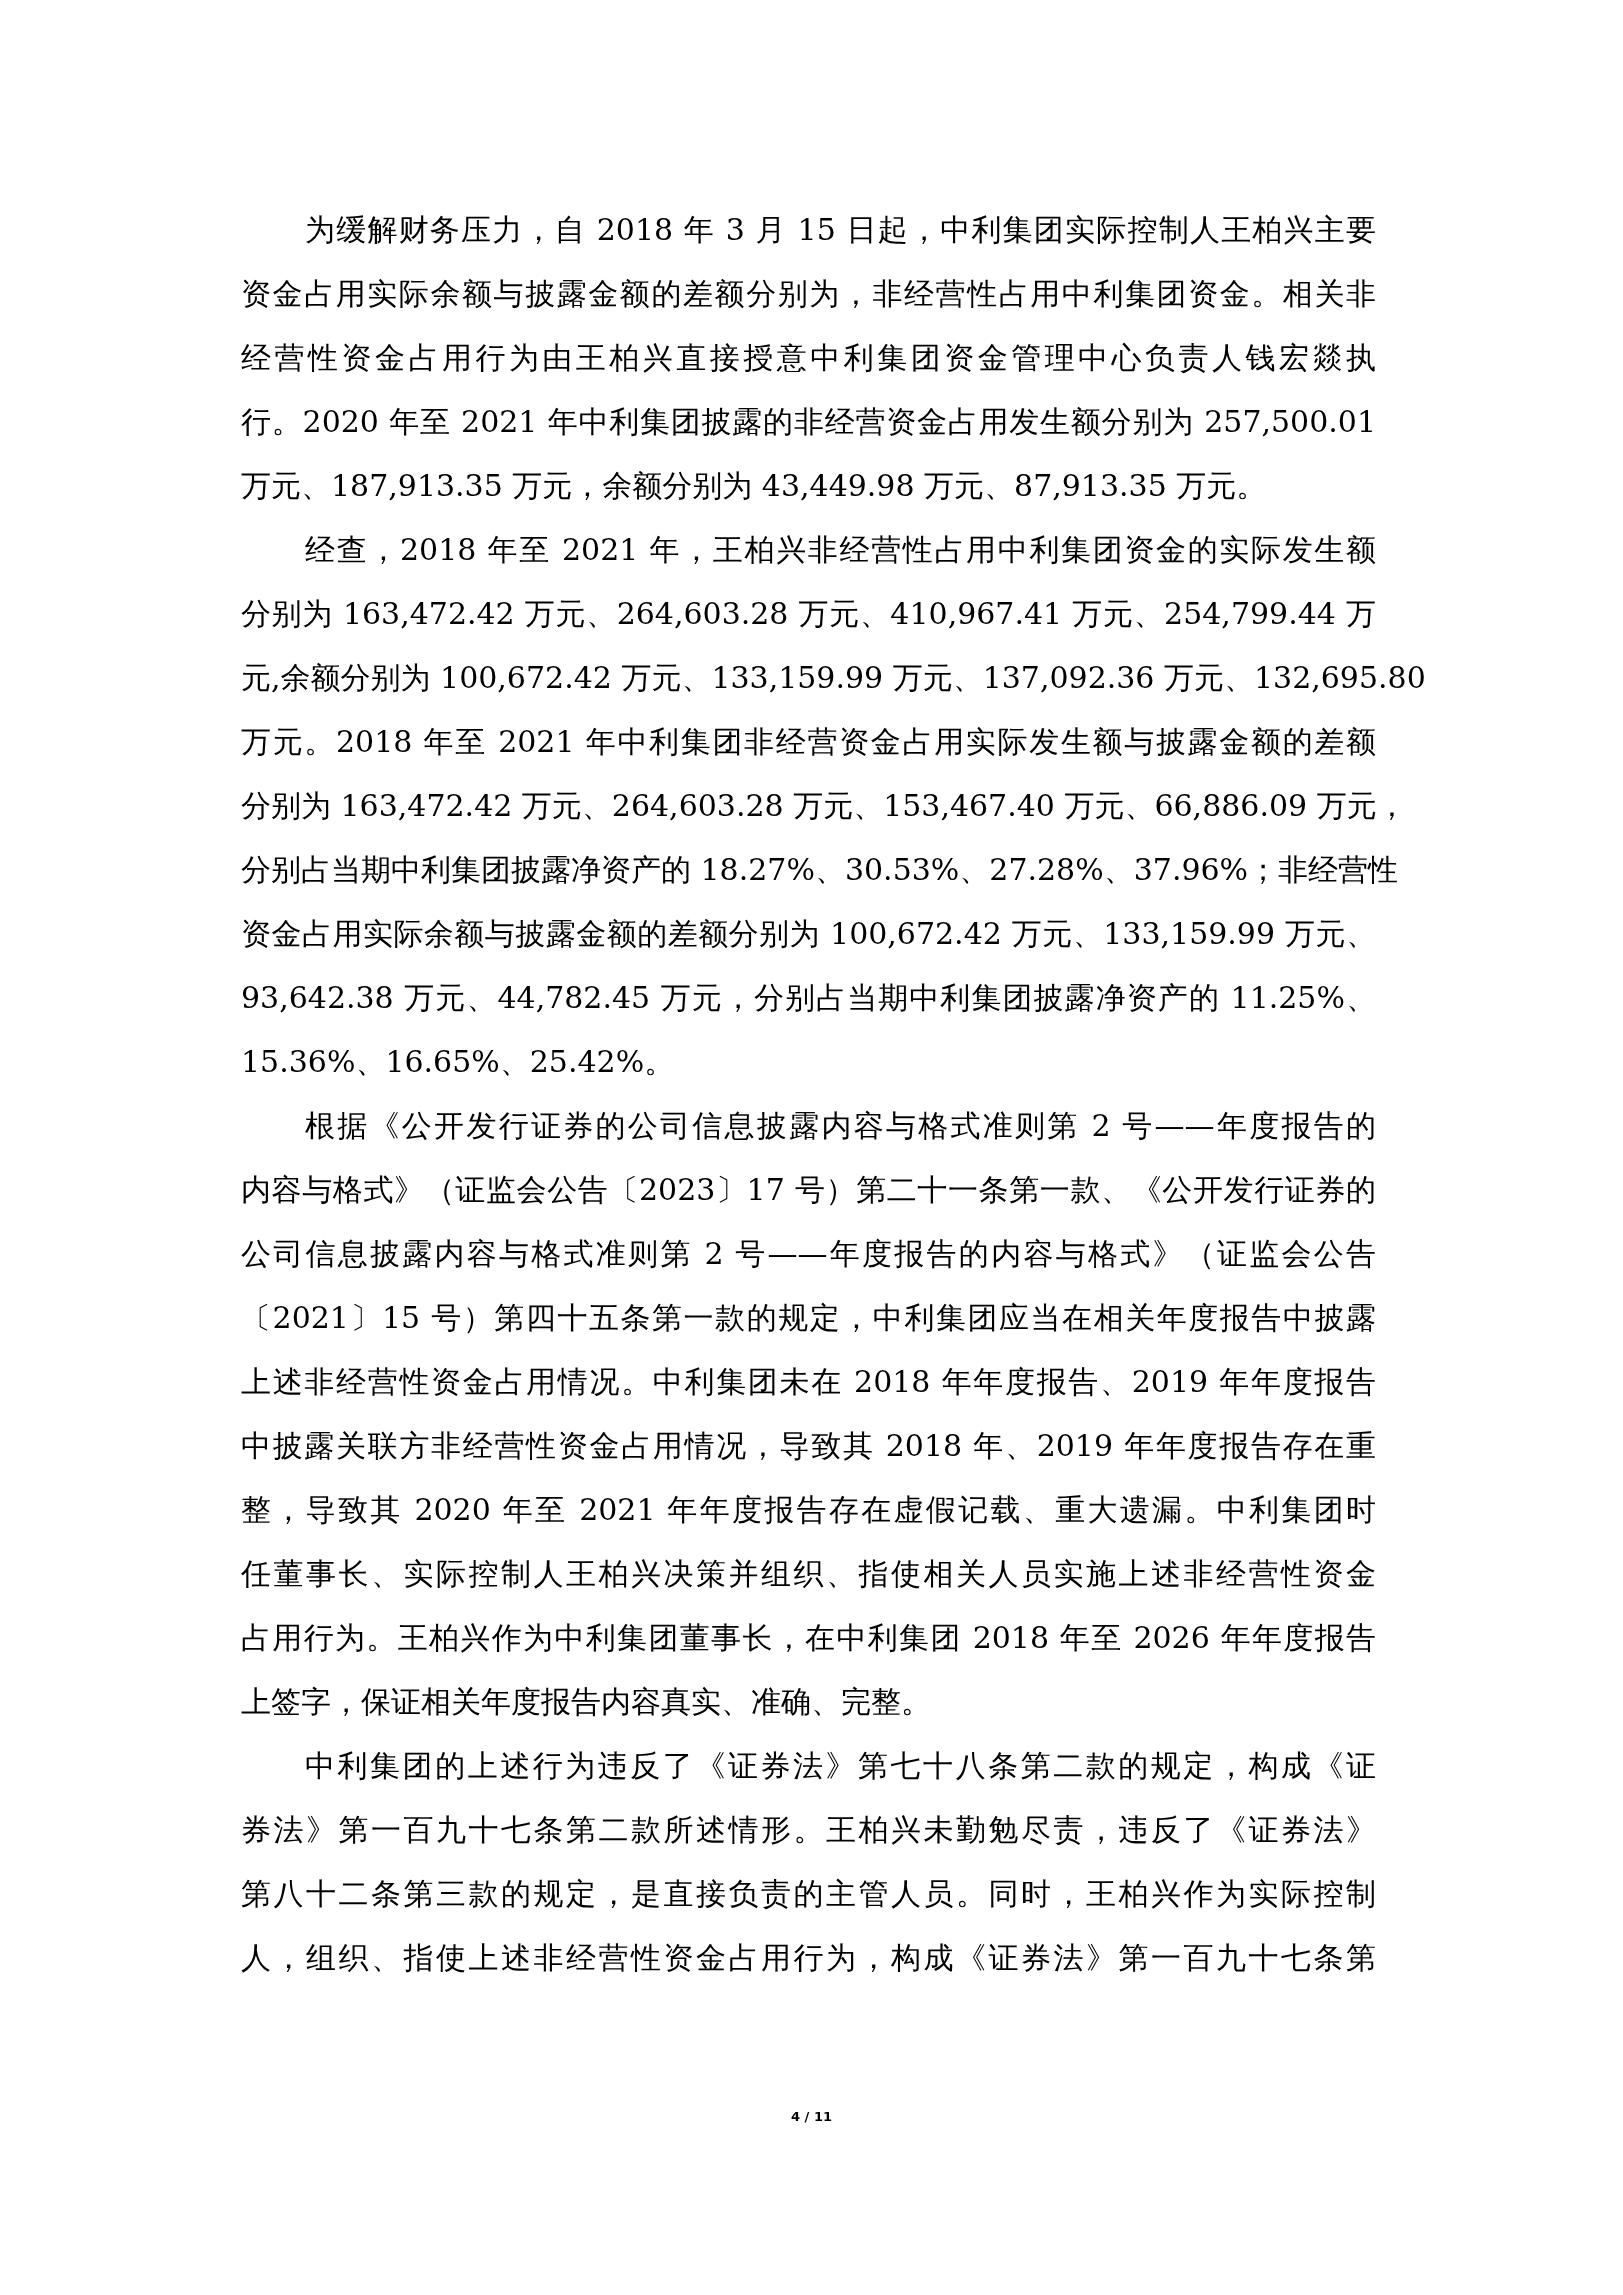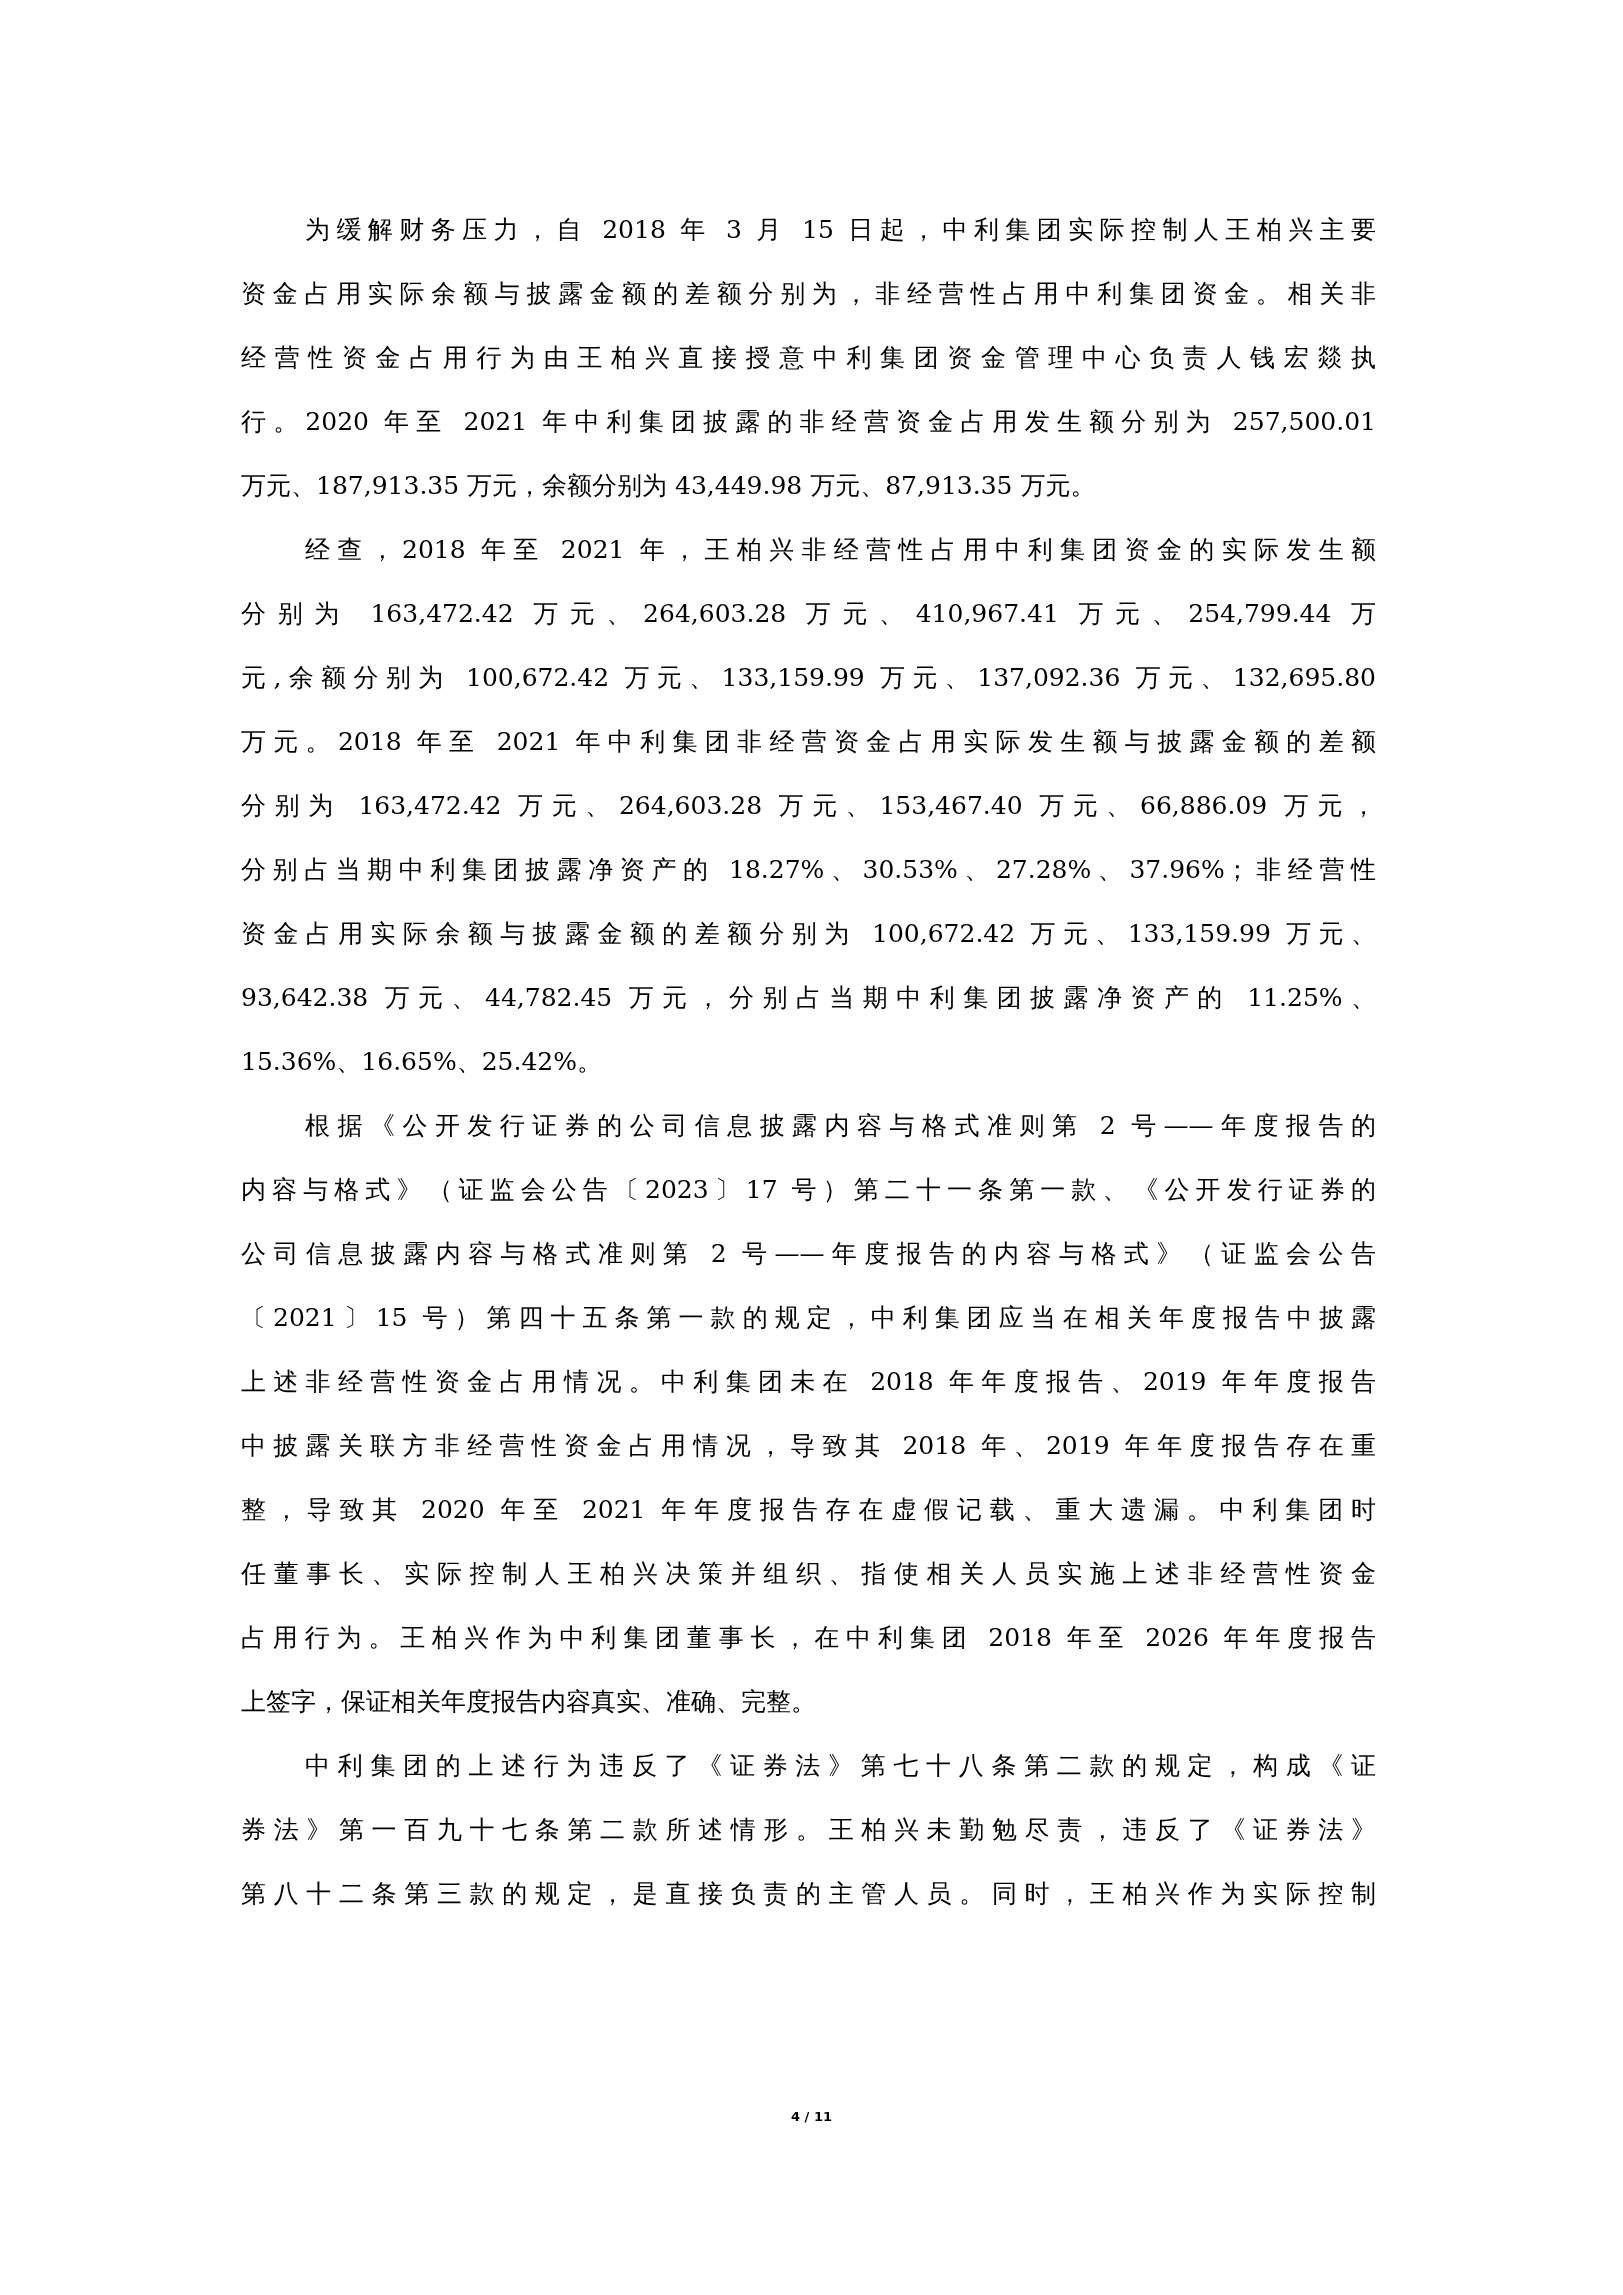--- a/index.html
+++ b/index.html
@@ -21,21 +21,21 @@
       width: 1623px;
       height: 2295px;
       background: #ffffff;
     }
     .body-text {
       position: absolute;
       left: 241px;
       top: 198px;
       width: 1135px;
       font-family: "DejaVu Serif", "Liberation Serif", serif;
-      font-size: 25px;
+      font-size: 30px;
       line-height: 64px;
     }
     .paragraph {
       margin: 0;
       padding: 0;
     }
     .line {
       display: block;
       height: 64px;
       white-space: nowrap;
@@ -99,19 +99,20 @@
       <span class="line">整，导致其 2020 年至 2021 年年度报告存在虚假记载、重大遗漏。中利集团时</span>
       <span class="line">任董事长、实际控制人王柏兴决策并组织、指使相关人员实施上述非经营性资金</span>
       <span class="line">占用行为。王柏兴作为中利集团董事长，在中利集团 2018 年至 2026 年年度报告</span>
       <span class="line last">上签字，保证相关年度报告内容真实、准确、完整。</span>
     </div>
 
     <div class="paragraph">
       <span class="line indent">中利集团的上述行为违反了《证券法》第七十八条第二款的规定，构成《证</span>
       <span class="line">券法》第一百九十七条第二款所述情形。王柏兴未勤勉尽责，违反了《证券法》</span>
       <span class="line">第八十二条第三款的规定，是直接负责的主管人员。同时，王柏兴作为实际控制</span>
+      <span class="line">人，组织、指使上述非经营性资金占用行为，构成《证券法》第一百九十七条第</span>
     </div>
 
   </div>
 
   <div class="page-number">4 / 11</div>
 </div>
 
 
 </body></html>

